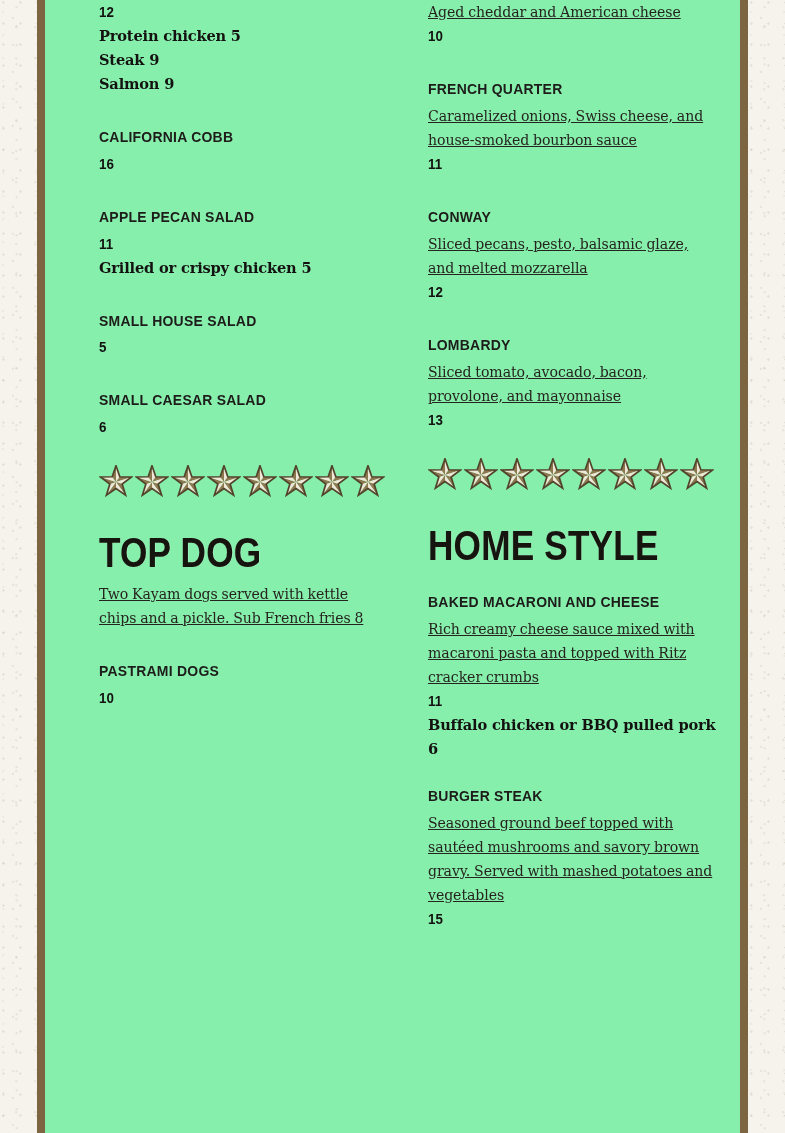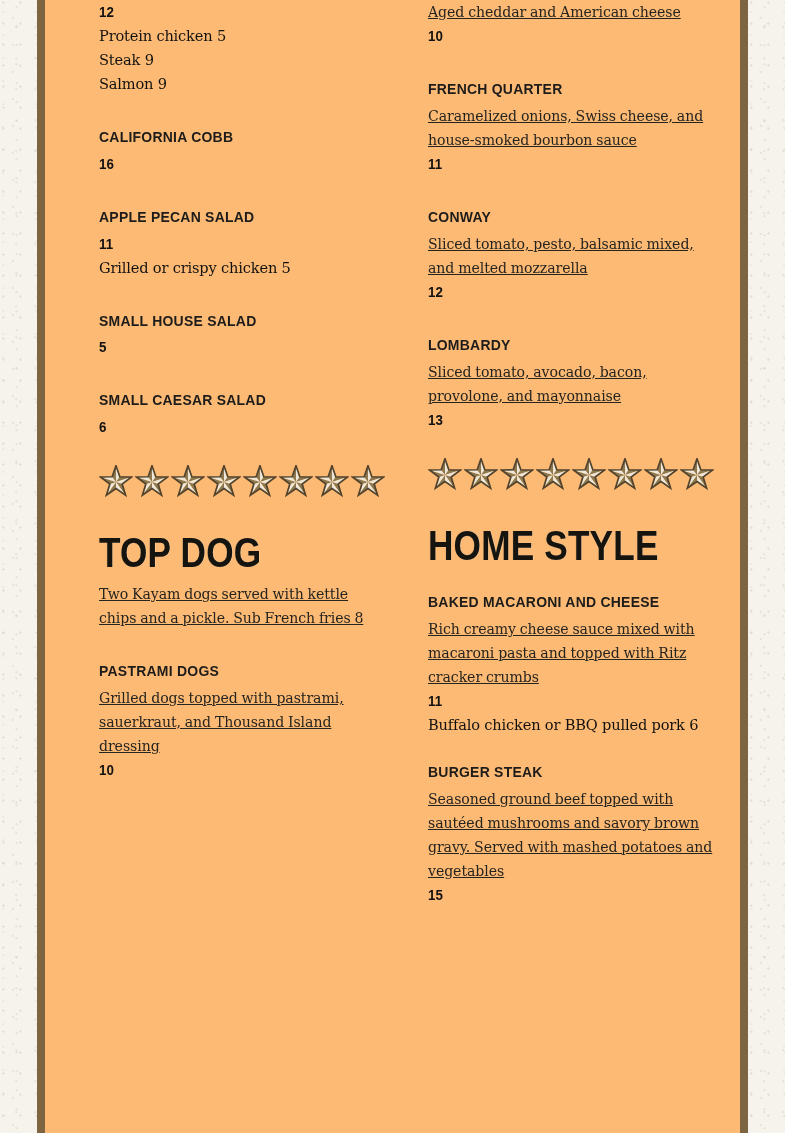--- a/index.html
+++ b/index.html
@@ -43,21 +43,21 @@
   .rule.left  { left: 37px; }
   .rule.right { right: 37px; }
 
   
   .sheet {
     position: absolute;
     left: 45px;
     right: 45px;
     top: 0;
     bottom: 0;
-    background: #fdba74;
+    background: #86efac;
     overflow: hidden;
   }
 
   .columns {
     display: flex;
     gap: 40px;
     padding: 0 14px 0 54px;
     box-sizing: border-box;
     height: 100%;
   }
@@ -96,21 +96,21 @@
     font-weight: 700;
     font-size: 14.5px;
     line-height: 24px;
     color: #131211;
     margin: 0;
     transform: scaleX(.92);
     transform-origin: left center;
   }
   .addon {
     font-family: "DejaVu Serif", "Liberation Serif", serif;
-    font-weight: 400;
+    font-weight: 700;
     font-size: 14.6px;
     line-height: 24px;
     color: #131211;
     margin: 0;
     letter-spacing: -.012em;
   }
 
   .section-title {
     font-family: "Liberation Sans", sans-serif;
     font-weight: 700;
@@ -307,21 +307,20 @@
       <div class="gap-sm"></div>
 
       <div class="item">
         <p class="desc">Two Kayam dogs served with kettle chips and a pickle. Sub French fries 8</p>
       </div>
 
       <div class="gap-lg"></div>
 
       <div class="item">
         <p class="dish-name">Pastrami Dogs</p>
-        <p class="desc">Grilled dogs topped with pastrami, sauerkraut, and Thousand Island dressing</p>
         <p class="price">10</p>
       </div>
 
     </div>
 
     <div class="col right">
 
       <div class="item">
         <p class="desc">Aged cheddar and American cheese</p>
         <p class="price">10</p>
@@ -332,21 +331,21 @@
       <div class="item">
         <p class="dish-name">French Quarter</p>
         <p class="desc">Caramelized onions, Swiss cheese, and house-smoked bourbon sauce</p>
         <p class="price">11</p>
       </div>
 
       <div class="gap-lg"></div>
 
       <div class="item">
         <p class="dish-name">Conway</p>
-        <p class="desc">Sliced tomato, pesto, balsamic mixed, and melted mozzarella</p>
+        <p class="desc">Sliced pecans, pesto, balsamic glaze, and melted mozzarella</p>
         <p class="price">12</p>
       </div>
 
       <div class="gap-lg"></div>
 
       <div class="item">
         <p class="dish-name">Lombardy</p>
         <p class="desc">Sliced tomato, avocado, bacon, provolone, and mayonnaise</p>
         <p class="price">13</p>
       </div>

